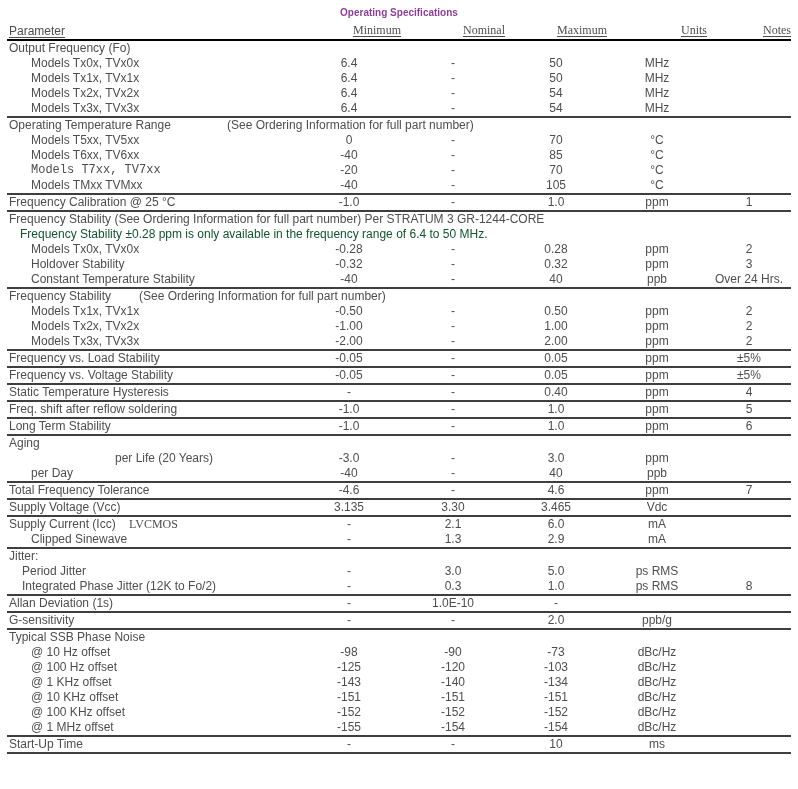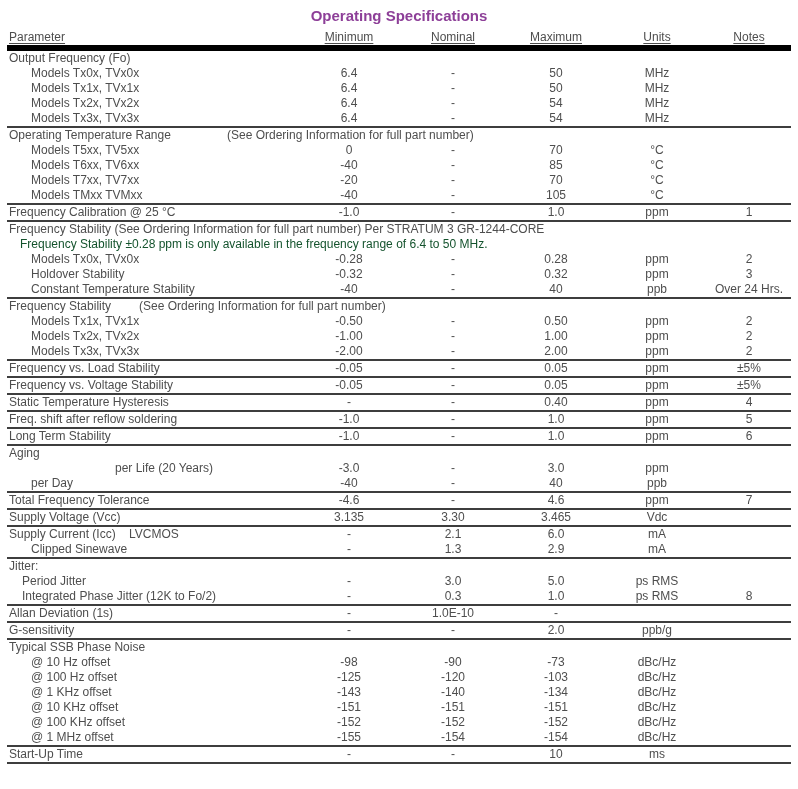--- a/index.html
+++ b/index.html
@@ -5,21 +5,21 @@
   html,body { margin:0; padding:0; background:#ffffff; }
   body {
     width:798px; height:789px; overflow:hidden;
     font-family:"Liberation Sans", sans-serif;
     color:#4e4e4e;
     -webkit-font-smoothing:antialiased;
   }
   .page { padding:5px 7px 0 7px; }
   .title {
     text-align:center;
-    font-size:15px;
+    font-size:10px;
     font-weight:bold;
     margin:2px 0 3px 0;
   }
   table.spec {
     border-collapse:collapse;
     table-layout:fixed;
     width:784px;
     font-size:12px;
   }
   col.c-param{width:290px}
@@ -28,25 +28,25 @@
   col.c-max{width:102px}
   col.c-units{width:100px}
   col.c-notes{width:84px}
   thead th {
     font-weight:normal;
     text-decoration:underline;
     text-underline-offset:2px;
     height:17px;
     vertical-align:bottom;
     padding:0 0 1px 0;
-    border-bottom:6px solid #000000;
+    border-bottom:2px solid #000000;
     white-space:nowrap;
   }
   thead th.param { text-align:left; padding-left:2px; }
-  thead th.c { text-align:center; }
+  thead th.c { text-align:right;font-family:Liberation Serif, serif; }
   tbody td {
     height:15px;
     line-height:15px;
     padding:0;
     vertical-align:middle;
     white-space:nowrap;
     overflow:visible;
   }
   tbody td.param { position:relative; text-align:left; }
   tbody td.c { text-align:center; }
@@ -127,21 +127,21 @@
         </tr>
         <tr>
           <td class="param" style="padding-left: 24px;"><span>Models T6xx, TV6xx</span></td>
           <td class="c">-40</td>
           <td class="c">-</td>
           <td class="c">85</td>
           <td class="c">°C</td>
           <td class="c"></td>
         </tr>
         <tr>
-          <td class="param" style="padding-left: 24px;"><span>Models T7xx, TV7xx</span></td>
+          <td class="param" style="padding-left: 24px; font-family: Liberation Mono, monospace;"><span>Models T7xx, TV7xx</span></td>
           <td class="c">-20</td>
           <td class="c">-</td>
           <td class="c">70</td>
           <td class="c">°C</td>
           <td class="c"></td>
         </tr>
         <tr class="div">
           <td class="param" style="padding-left: 24px;"><span>Models TMxx  TVMxx</span></td>
           <td class="c">-40</td>
           <td class="c">-</td>
@@ -283,21 +283,21 @@
         </tr>
         <tr class="div">
           <td class="param" style="padding-left: 2px;"><span>Supply Voltage (Vcc)</span></td>
           <td class="c">3.135</td>
           <td class="c">3.30</td>
           <td class="c">3.465</td>
           <td class="c">Vdc</td>
           <td class="c"></td>
         </tr>
         <tr>
-          <td class="param" style="padding-left: 2px;"><span>Supply Current (Icc)</span><span class="abs" style="left: 122px;">LVCMOS</span></td>
+          <td class="param" style="padding-left: 2px;"><span>Supply Current (Icc)</span><span class="abs" style="left: 122px; font-family: Liberation Serif, serif;">LVCMOS</span></td>
           <td class="c">-</td>
           <td class="c">2.1</td>
           <td class="c">6.0</td>
           <td class="c">mA</td>
           <td class="c"></td>
         </tr>
         <tr class="div">
           <td class="param" style="padding-left: 24px;"><span>Clipped Sinewave</span></td>
           <td class="c">-</td>
           <td class="c">1.3</td>

